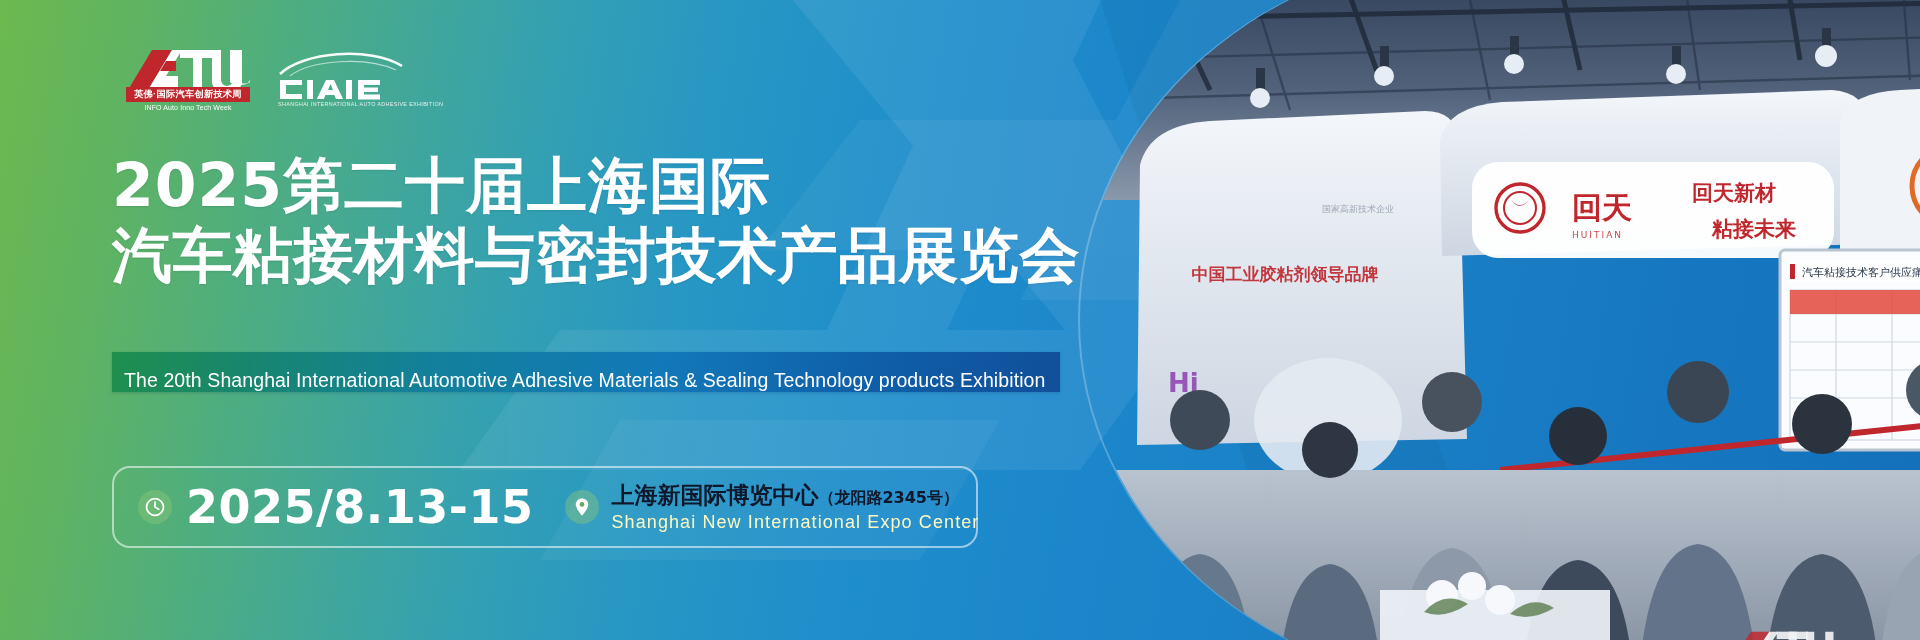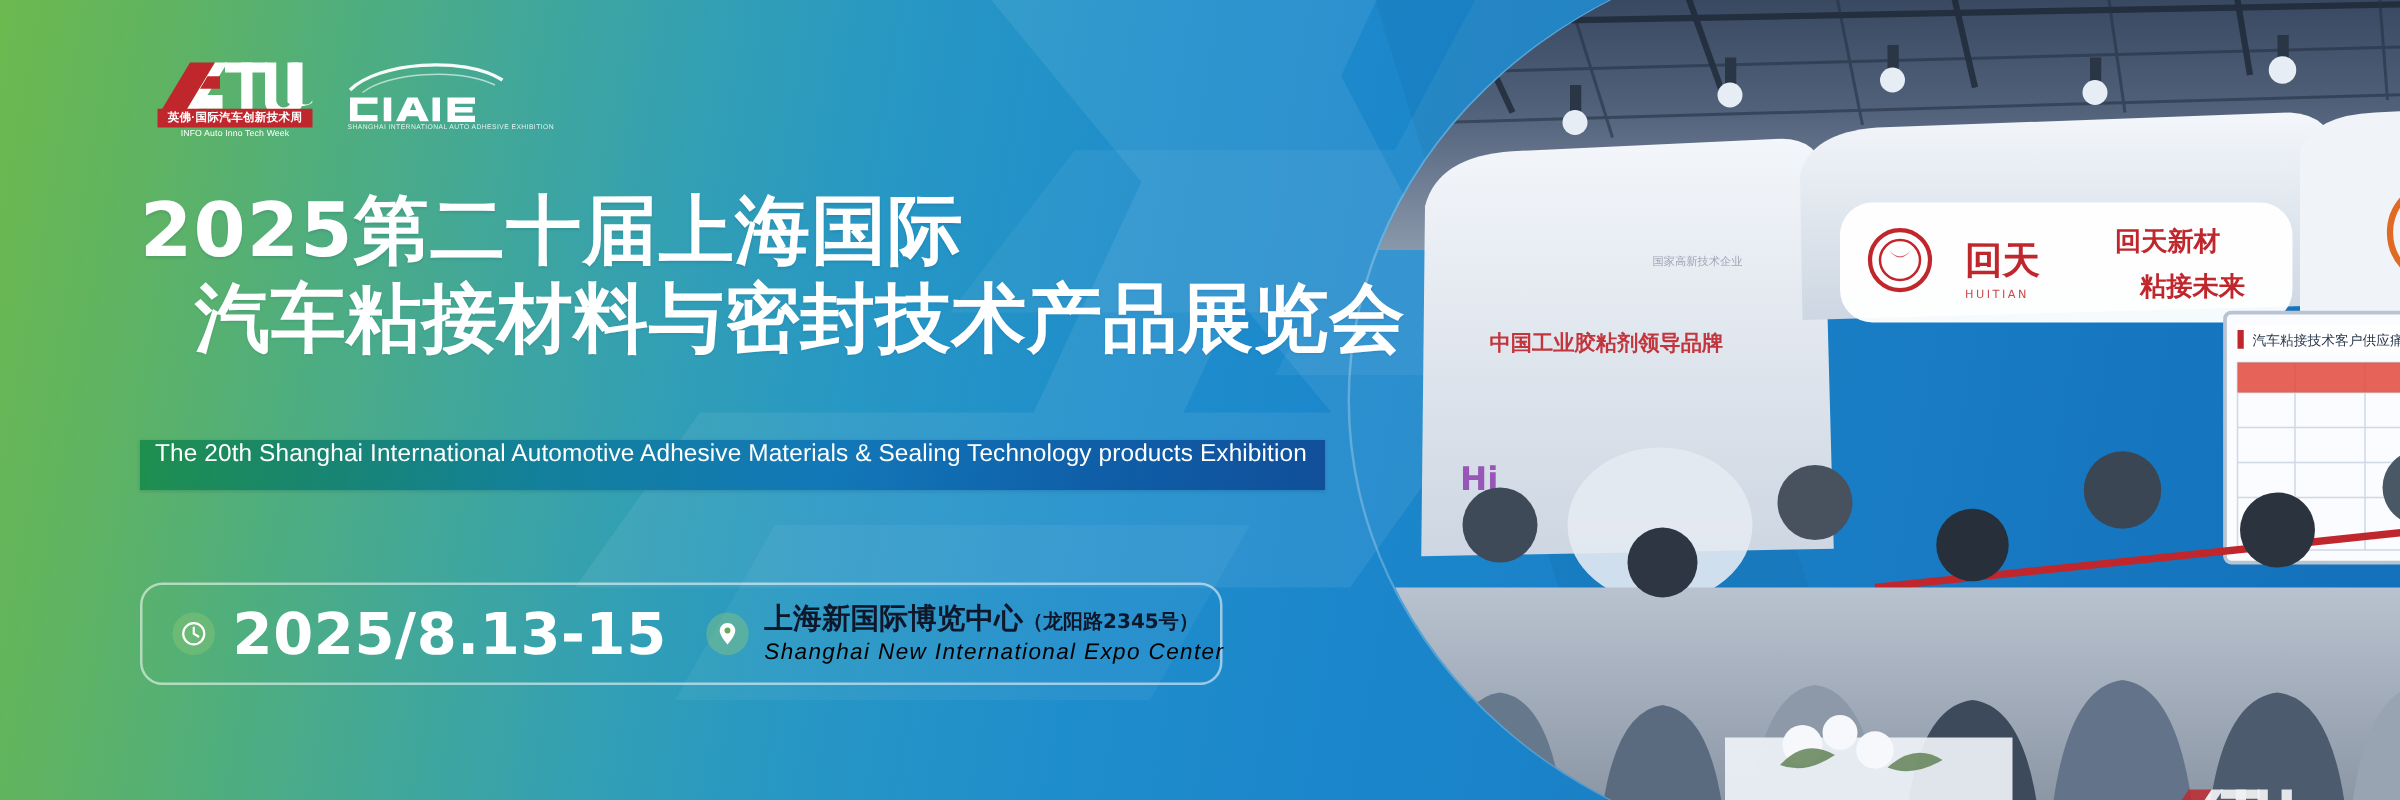--- a/index.html
+++ b/index.html
@@ -31,21 +31,21 @@
        #1677c0 86%,
        #1370bb 100%);
   }
   
   .bg-shapes { position:absolute; inset:0; overflow:hidden; }
   .bg-shapes svg { position:absolute; inset:0; width:1920px; height:640px; }
 
   
   .logo-row {
     position:absolute; left:126px; top:46px;
-    display:flex; align-items:flex-start; gap:24px;
+    display:flex; align-items:center; gap:24px;
   }
   
   .atw { position:relative; width:124px; height:66px; }
   .atw .atw-mark { position:absolute; left:0; top:0; width:124px; height:48px; }
   .atw .atw-cn {
     position:absolute; left:0; bottom:10px; width:124px; height:15px;
     background:#c0272d; color:#fff;
     font-size:9.2px; line-height:15px; letter-spacing:0.3px;
     text-align:center; white-space:nowrap; font-weight:bold;
     font-family:"Liberation Sans","DejaVu Sans",sans-serif;
@@ -70,27 +70,27 @@
   .title-cn {
     color:#ffffff;
     font-family:"DejaVu Sans","Liberation Sans",sans-serif;
     font-weight:bold;
     font-size:60px;
     line-height:70px;
     letter-spacing:1px;
     white-space:nowrap;
     text-shadow:0 1px 2px rgba(0,40,80,0.12);
   }
-  .title-cn.line2 { letter-spacing:0.5px;margin-left:44px; }
+  .title-cn.line2 { letter-spacing:0.5px; }
 
   .subtitle-band {
     position:absolute; left:112px; top:352px;
     height:40px;
     padding:0 14px 0 12px;
-    display:flex; align-items:flex-start;
+    display:flex; align-items:flex-end;
     background:linear-gradient(100deg,#1f8f4e 0%,#18866d 14%,#13809c 34%,#1278b8 58%,#0f5fa8 80%,#114f9a 100%);
     box-shadow:0 1px 3px rgba(0,30,70,0.18);
   }
   .subtitle-band span {
     color:#ffffff;
     font-size:19.5px;
     letter-spacing:0.1px;
     white-space:nowrap;
   }
 
@@ -122,22 +122,22 @@
     white-space:nowrap;
   }
   .venue-text { margin-left:12px; }
   .venue-cn {
     color:#0f172a; white-space:nowrap;
     font-family:"DejaVu Sans","Liberation Sans",sans-serif;
     font-weight:bold; font-size:23px; line-height:26px;
   }
   .venue-cn .addr { font-size:16px; font-weight:bold; }
   .venue-en {
-    color:#000000; white-space:nowrap;
-    font-size:18px; line-height:22px; letter-spacing:1.1px;font-style:italic;
+    color:#fef9c3; white-space:nowrap;
+    font-size:18px; line-height:22px; letter-spacing:1.1px;
   }
 
   
   .photo-wrap {
     position:absolute; right:0; top:0;
     width:880px; height:640px;
     overflow:hidden;
   }
   .photo-mask {
     position:absolute; left:40px; top:-50px;

